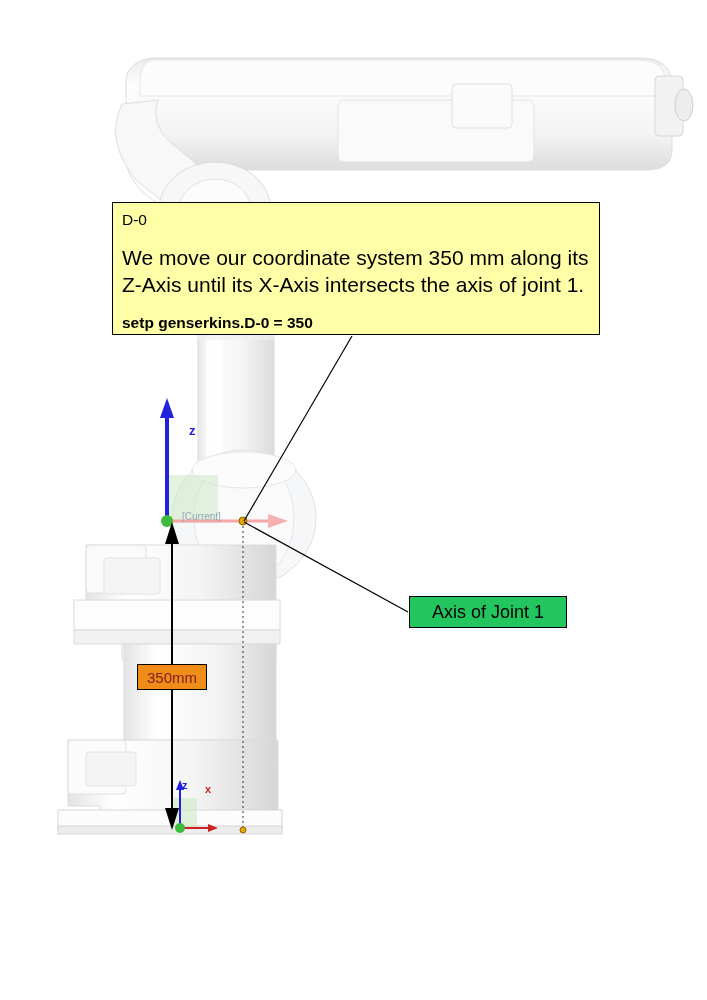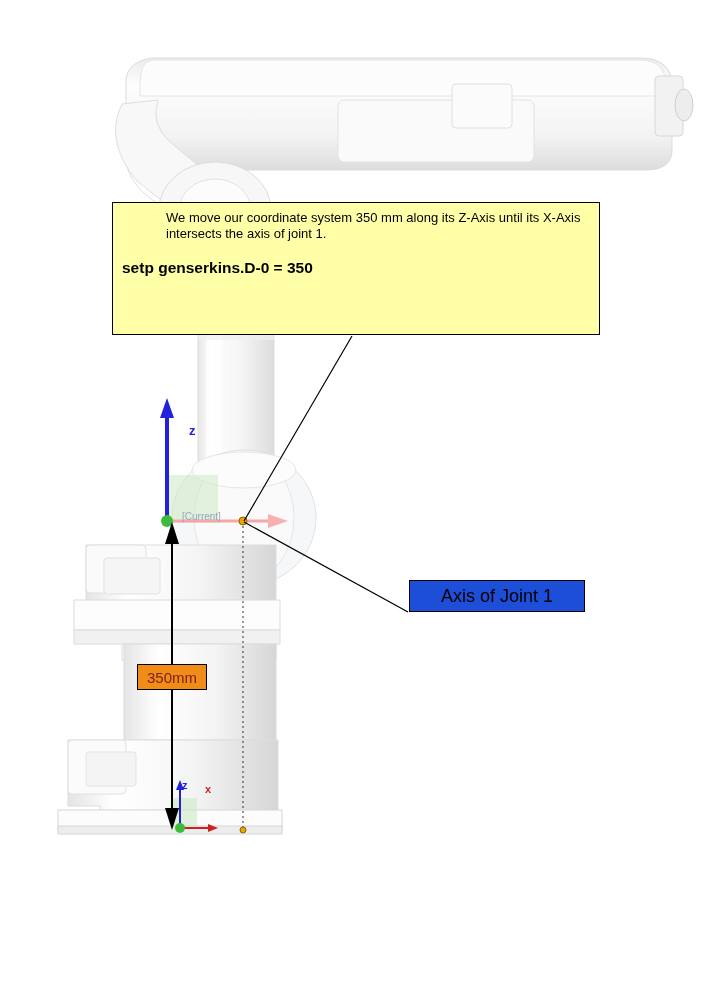--- a/index.html
+++ b/index.html
@@ -51,37 +51,36 @@
     padding: 7px 9px 0 9px;
     font-size: 15.5px;
     color: #000000;
     line-height: 1.25;
   }
   .note-title {
     font-size: 15.5px;
     margin-bottom: 16px;
   }
   .note-body {
-    font-size: 13px;
+    font-size: 21px;
     margin-bottom: 15px;
-    margin-left: 44px;
   }
   .note-code {
     font-size: 15.5px;
     font-weight: bold;
   }
 
   
   .label-box {
     position: absolute;
     left: 409px;
-    top: 580px;
-    width: 176px;
+    top: 596px;
+    width: 158px;
     height: 32px;
-    background: #1d4ed8;
+    background: #22c55e;
     border: 1px solid #000000;
     box-sizing: border-box;
     display: flex;
     align-items: center;
     justify-content: center;
     font-size: 18px;
     color: #000000;
   }
 
   
@@ -229,20 +228,21 @@
       <circle cx="243" cy="521" r="4" fill="#e8a800" stroke="#8a6500" stroke-width="1"></circle>
       <circle cx="243" cy="830" r="3" fill="#e8a800" stroke="#8a6500" stroke-width="1"></circle>
     </g>
 
     <line x1="352" y1="336" x2="244" y2="521" stroke="#000000" stroke-width="1.2"></line>
 
     <line x1="408" y1="612" x2="244" y2="522" stroke="#000000" stroke-width="1.2"></line>
   </svg>
 
   <div class="note-box">
+    <div class="note-title">D-0</div>
     <div class="note-body">We move our coordinate system  350 mm along its Z-Axis until its X-Axis intersects the axis of joint 1.</div>
     <div class="note-code">setp genserkins.D-0 = 350</div>
   </div>
 
   <div class="label-box">Axis of Joint 1</div>
 
   <div class="dim-badge">350mm</div>
 
   <div class="axis-letter z-main">z</div>
   <div class="axis-letter z-small">z</div>

